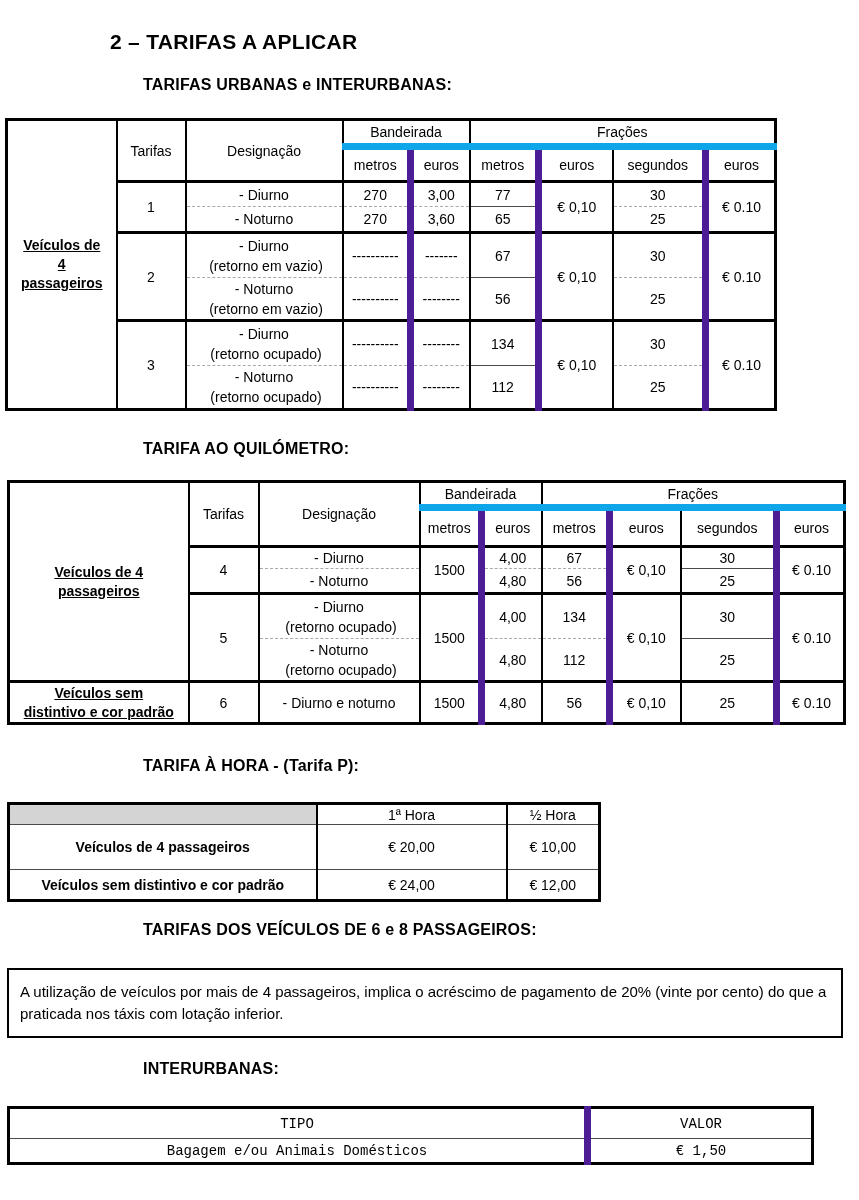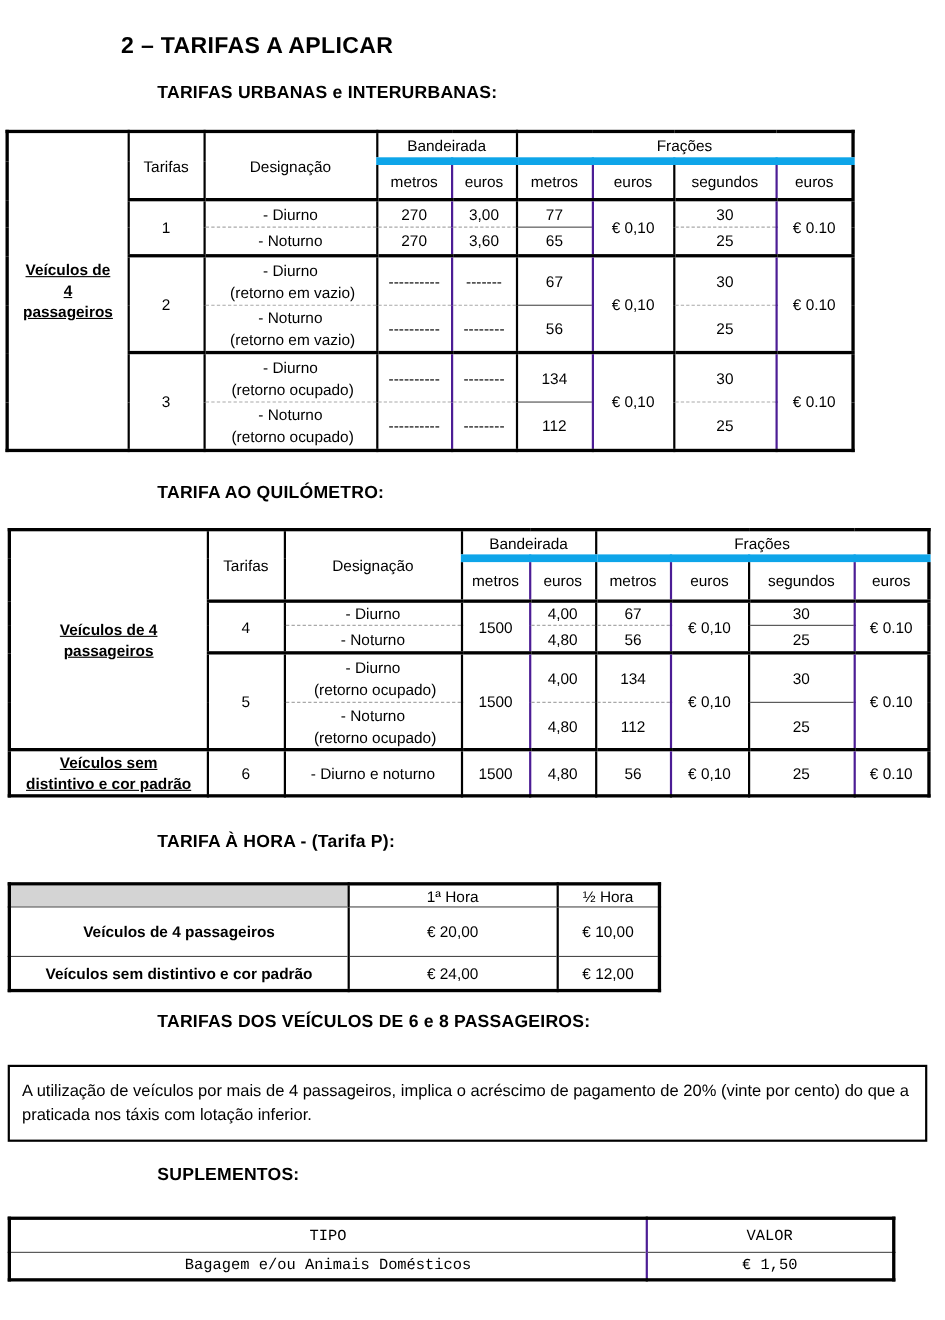--- a/index.html
+++ b/index.html
@@ -15,21 +15,21 @@
 
   table.grid { position:absolute; border-collapse:collapse; table-layout:fixed; border:3px solid #000; }
   table.grid td { padding:0; font-size:14px; text-align:center; vertical-align:middle; overflow:hidden; }
 
   .t1 { left:5px;  top:118px;  width:769px; }
   .t2 { left:7px;  top:480px;  width:836px; }
   .t3 { left:7px;  top:802px;  width:591px; }
   .t4 { left:7px;  top:1106px; width:804px;font-family:Liberation Mono, monospace; }
 
   .bl2 { border-left:2px solid #000; }
-  .blg { border-left:2px solid #4c1d95;margin-left:40px; }
+  .blg { border-left:7px solid #4c1d95;margin-left:40px; }
   .hbb { border-bottom:3px solid #000; }
   .gt  { border-top:3px solid #000; }
   .dshb { border-bottom:1px dashed #a9a9a9; }
   .sldb { border-bottom:1px solid #4a4a4a; }
   .subl { border-bottom:7px solid #0ea5e9;margin-top:39px; }
   .tb1  { border-top:1px solid #4a4a4a; }
 
   .des { text-align:left; padding-left:8px; }
   .ind { padding-left:4px; }
   .big { font-size:15px; }
@@ -274,21 +274,21 @@
     </tr>
   </tbody>
     </table>
 
   <div class="shead sh-seisoito">TARIFAS DOS VEÍCULOS DE 6 e 8 PASSAGEIROS:</div>
 
   <div class="nbox">
     <span>A utilização de veículos por mais de 4 passageiros, implica o acréscimo de pagamento de 20% (vinte por cento) do que a praticada nos táxis com lotação inferior.</span>
   </div>
 
-  <div class="shead sh-supl">SUPLEMENTOS:</div>
+  <div class="shead sh-supl">INTERURBANAS:</div>
 
   <table class="grid t4">
     <colgroup>
         <col style="width:579px">
         <col style="width:225px">
       </colgroup>
     <tbody>
         <tr style="height:31px">
       <td class="big">TIPO</td>
       <td class="blg big">VALOR</td>

